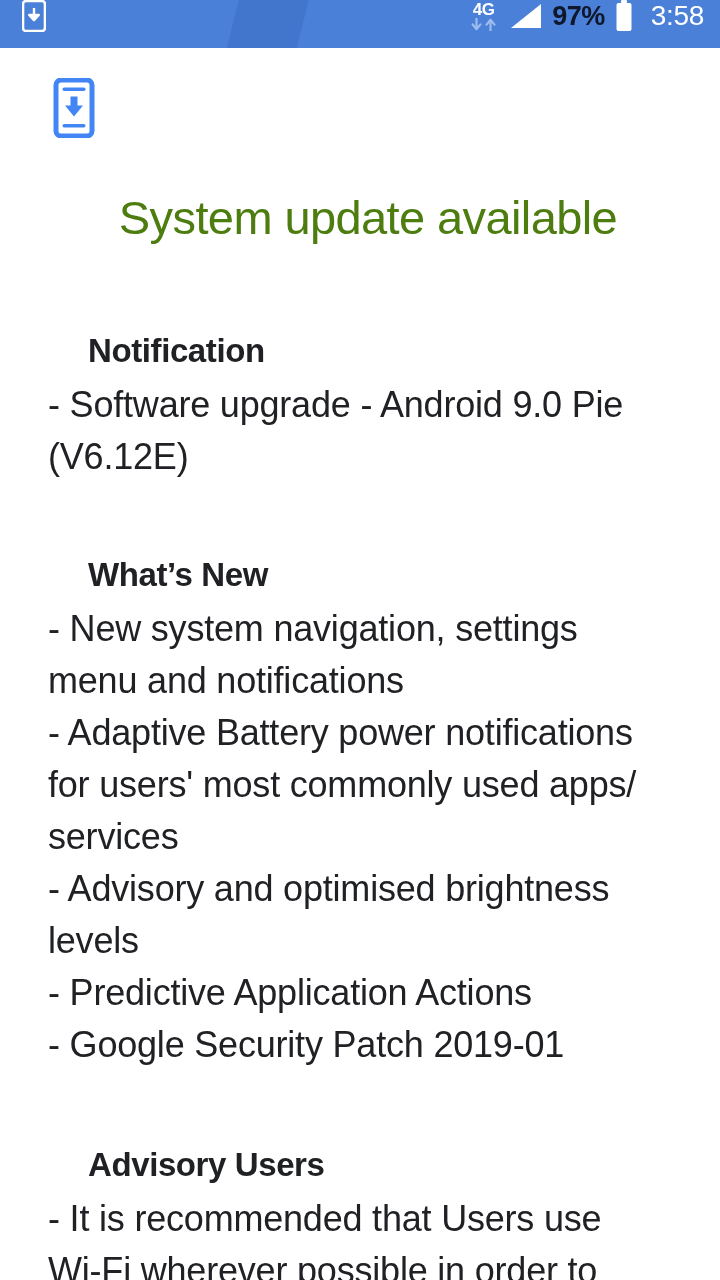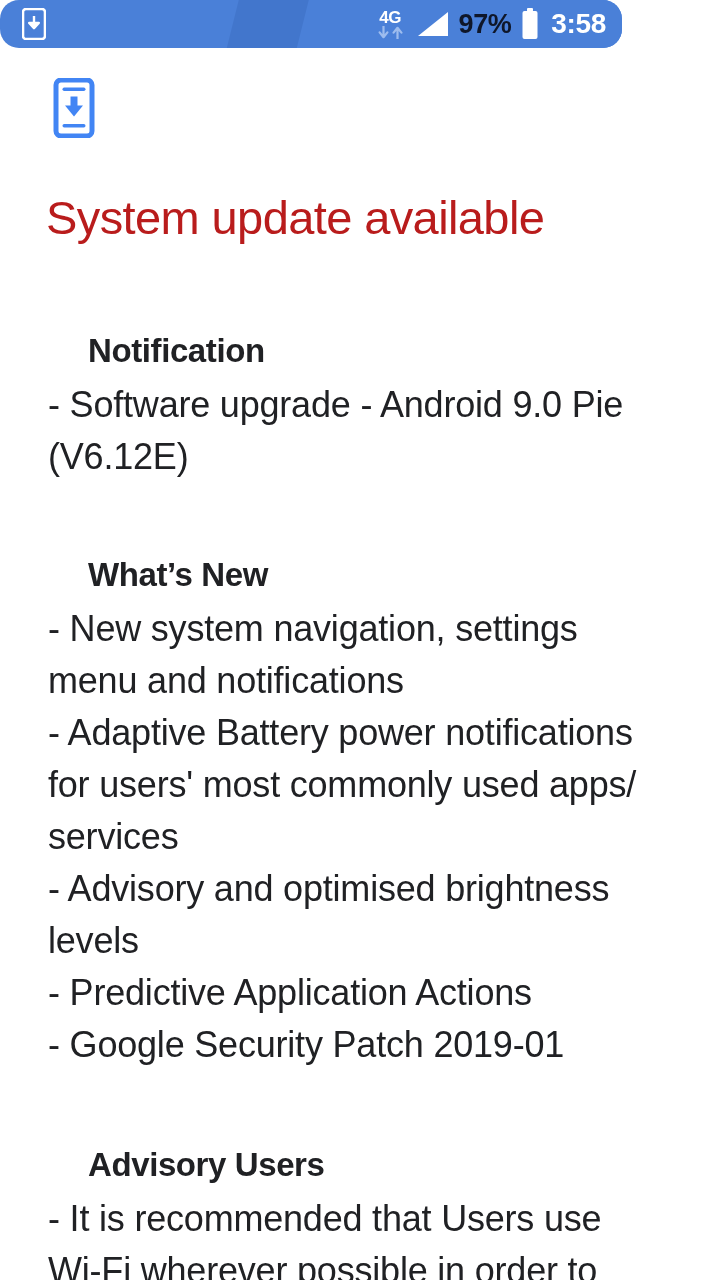--- a/index.html
+++ b/index.html
@@ -16,27 +16,26 @@
     position: relative;
     width: 720px;
     height: 1280px;
     background: #ffffff;
     overflow: hidden;
   }
 
   
   .status-bar {
     position: relative;
-    width: 622px;
+    width: 720px;
     height: 48px;
     background: #4a80d8;
     display: flex;
-    align-items: center;
+    align-items: flex-start;
     overflow: hidden;
-    border-radius: 19px;
   }
   .status-bar-sheen {
     position: absolute;
     top: -20px;
     left: 230px;
     width: 150px;
     height: 110px;
     background: #4073c8;
     transform: skewX(-14deg);
     opacity: .75;
@@ -100,45 +99,46 @@
     font-size: 27px;
     font-weight: 700;
     letter-spacing: -.5px;
     line-height: 28px;
   }
   .battery-glyph { display: block; }
 
   .clock {
     color: #ffffff;
     font-size: 28px;
-    font-weight: 700;
+    font-weight: 400;
     letter-spacing: -.3px;
     line-height: 28px;
-    margin-left: 2px;
+    margin-left: 8px;
   }
 
   
   .content {
     padding: 0 30px 0 48px;
   }
 
   .app-icon-wrap {
     padding-top: 30px;
     padding-bottom: 4px;
   }
   .app-icon { display: block; }
 
   .page-title {
-    color: #b91c1c;
+    color: #4d7c0f;
     font-size: 47px;
     font-weight: 400;
     letter-spacing: -.6px;
     line-height: 56px;
     margin-top: 48px;
     margin-left: -2px;
+    text-align: center;
   }
 
   .section { margin-top: 0; }
   .section-notification { margin-top: 85px; }
   .section-whatsnew   { margin-top: 72px; }
   .section-advisory   { margin-top: 74px; }
 
   .section-heading {
     color: #202124;
     font-size: 33px;

